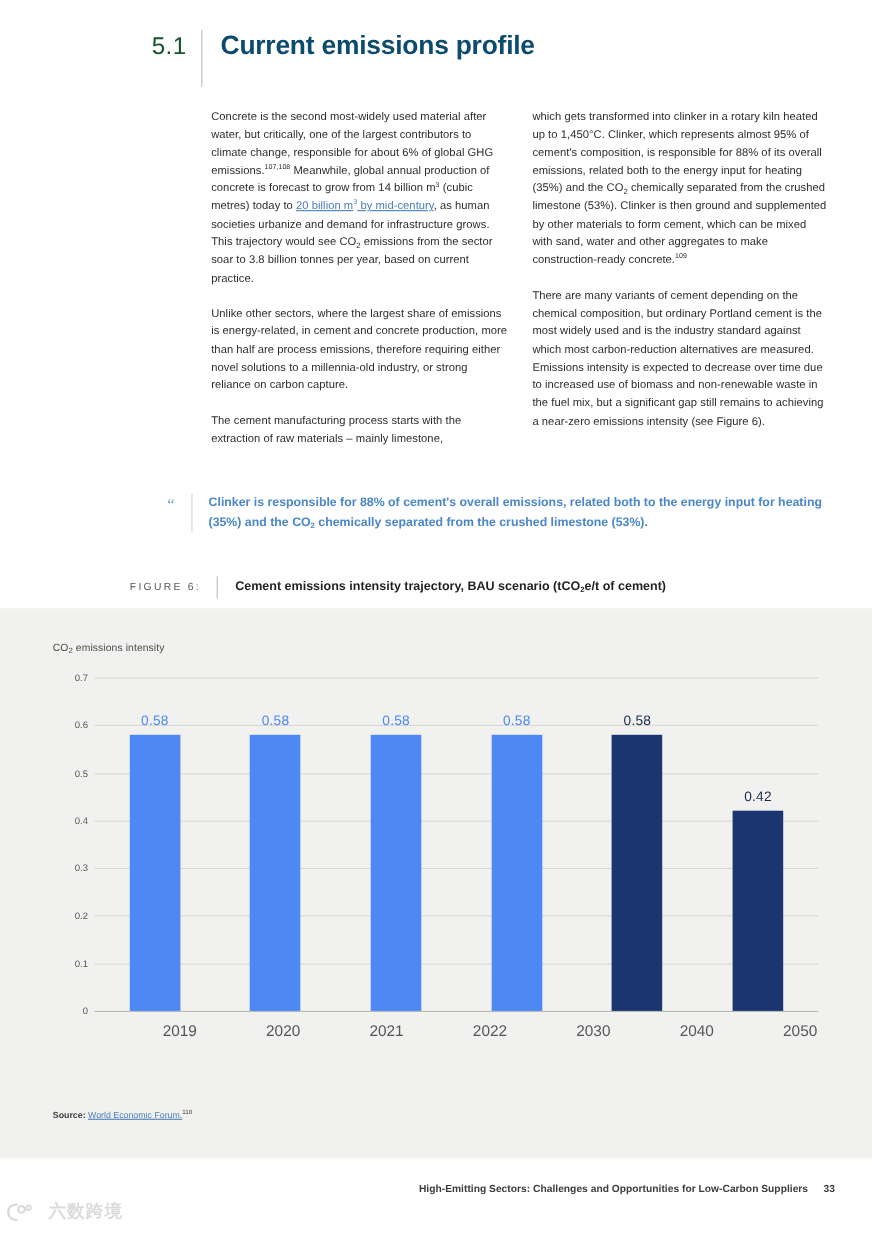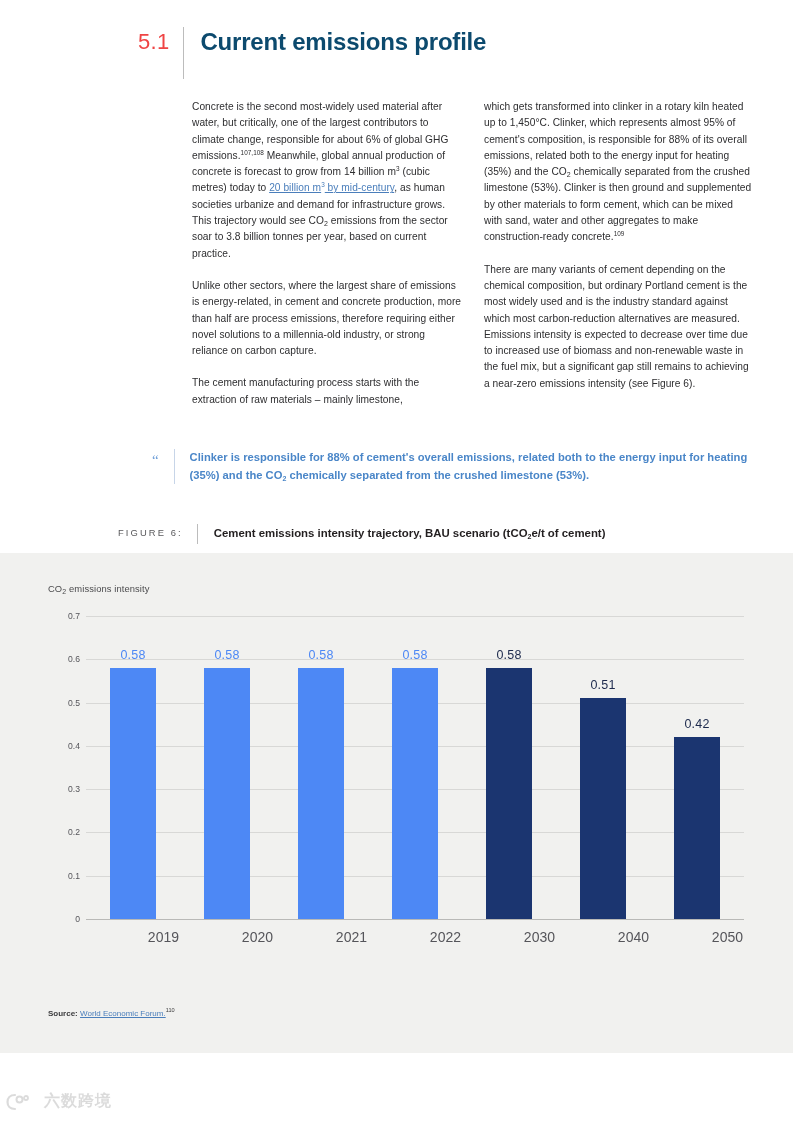--- a/index.html
+++ b/index.html
@@ -11,21 +11,21 @@
     position:relative;overflow:hidden;
   }
   .page{position:relative;width:793px;height:1122px;}
 
   
   .chapter-head{
     position:absolute; left:138px; top:27px;
     display:flex; align-items:flex-start;
   }
   .chapter-num{
-    font-size:22px; color:#ef4444; font-weight:400;
+    font-size:22px; color:#14532d; font-weight:400;
     line-height:30px; padding-right:14px; letter-spacing:.3px;
   }
   .chapter-rule{
     width:1px; background:#bcbcbc; align-self:stretch;
     min-height:52px; margin-right:16px;
   }
   .chapter-title{
     font-size:24px; font-weight:700; color:#0c4a6e;
     line-height:30px; letter-spacing:-.2px; white-space:nowrap;
   }
@@ -218,24 +218,20 @@
           </div>
           <div class="bar-slot">
             <div class="bar-value" style="color: rgb(77, 136, 245); bottom: 257.057px;">0.58</div>
             <div class="bar" style="height: 251.057px; background: rgb(77, 136, 245);"></div>
           </div>
           <div class="bar-slot">
             <div class="bar-value" style="color: rgb(29, 42, 77); bottom: 257.057px;">0.58</div>
             <div class="bar" style="height: 251.057px; background: rgb(27, 53, 112);"></div>
           </div>
           <div class="bar-slot">
-            <div class="bar-value" style="color: rgb(29, 42, 77); bottom: 226.757px;">0.51</div>
-            <div class="bar" style="height: 220.757px; background: rgb(27, 53, 112);"></div>
-          </div>
-          <div class="bar-slot">
             <div class="bar-value" style="color: rgb(29, 42, 77); bottom: 187.8px;">0.42</div>
             <div class="bar" style="height: 181.8px; background: rgb(27, 53, 112);"></div>
           </div>
         </div>
     </div>
 
     <div class="xlabels" id="xlabels">
         <div class="xlab">2019</div>
         <div class="xlab">2020</div>
         <div class="xlab">2021</div>
@@ -244,20 +240,24 @@
         <div class="xlab">2040</div>
         <div class="xlab">2050</div>
       </div>
 
     <div class="source">
       <b>Source:</b>
       <a class="src-link" href="#">World Economic Forum.</a><sup>110</sup>
     </div>
   </div>
 
+  <div class="footer">
+    <span>High-Emitting Sectors: Challenges and Opportunities for Low-Carbon Suppliers</span>
+    <span class="pg">33</span>
+  </div>
 
   <div class="watermark">
     <div class="wm-logo">
       <svg width="23" height="20" viewBox="0 0 23 20" aria-hidden="true">
         <path d="M9 3 C4 3 1.5 6 1.5 10 C1.5 14 4 17 9 17" fill="none" stroke="#8b8b8b" stroke-width="2.2" stroke-linecap="round"></path>
         <circle cx="13.5" cy="7.5" r="3" fill="none" stroke="#8b8b8b" stroke-width="2"></circle>
         <circle cx="20" cy="6" r="2" fill="none" stroke="#8b8b8b" stroke-width="1.8"></circle>
       </svg>
     </div>
     <div class="wm-text">六数跨境</div>

